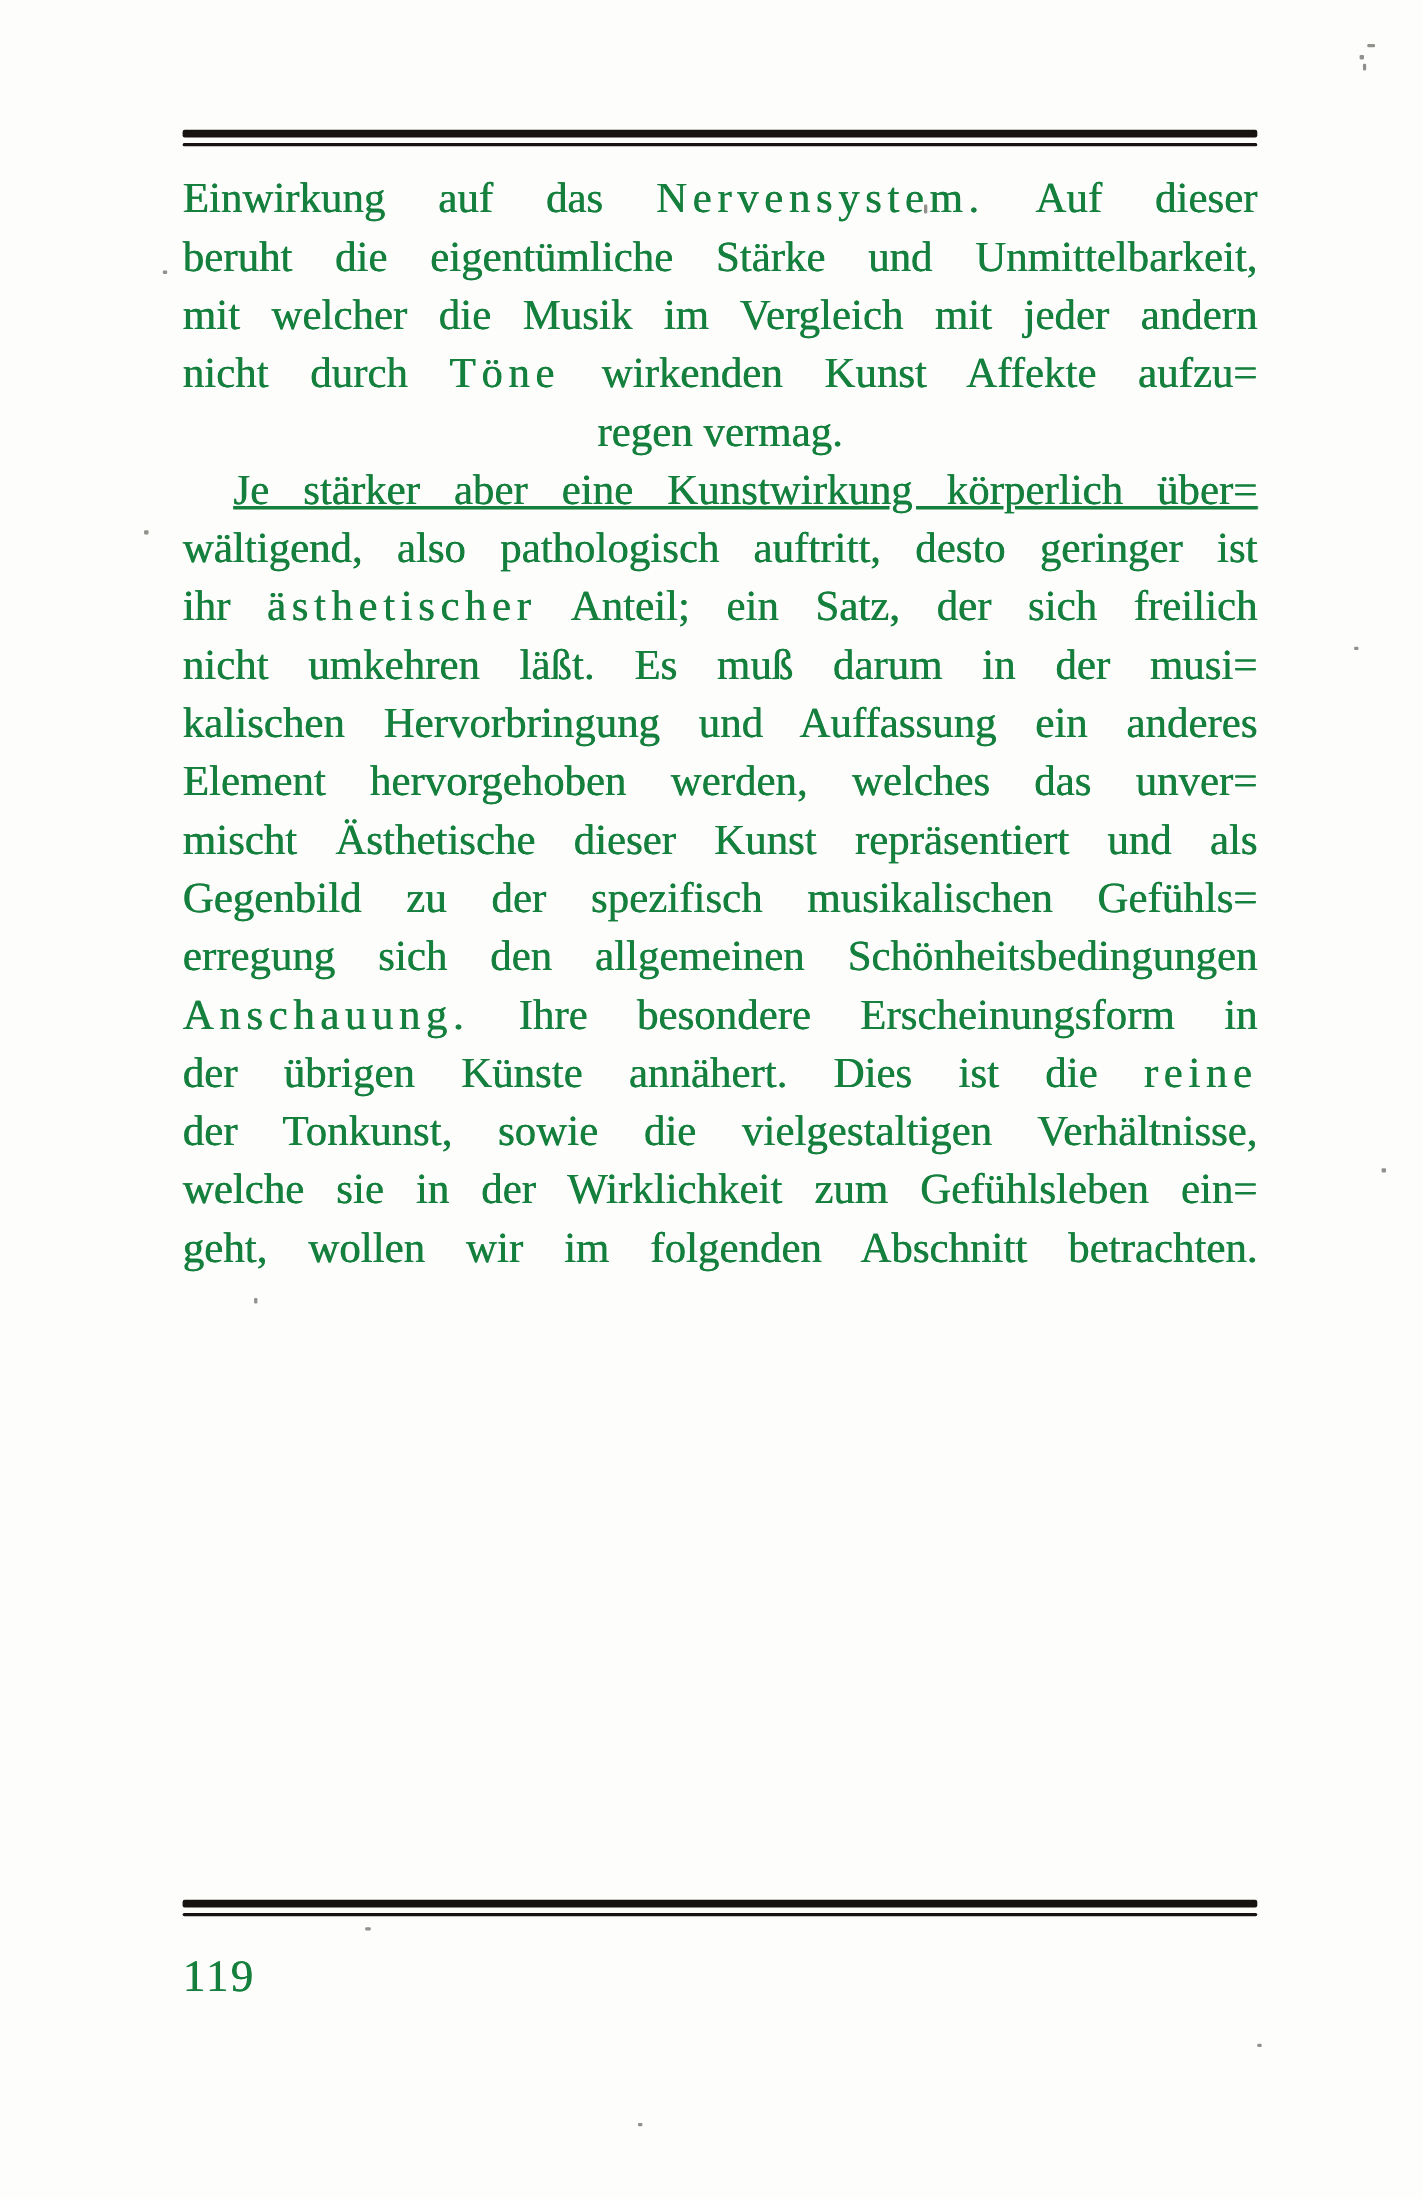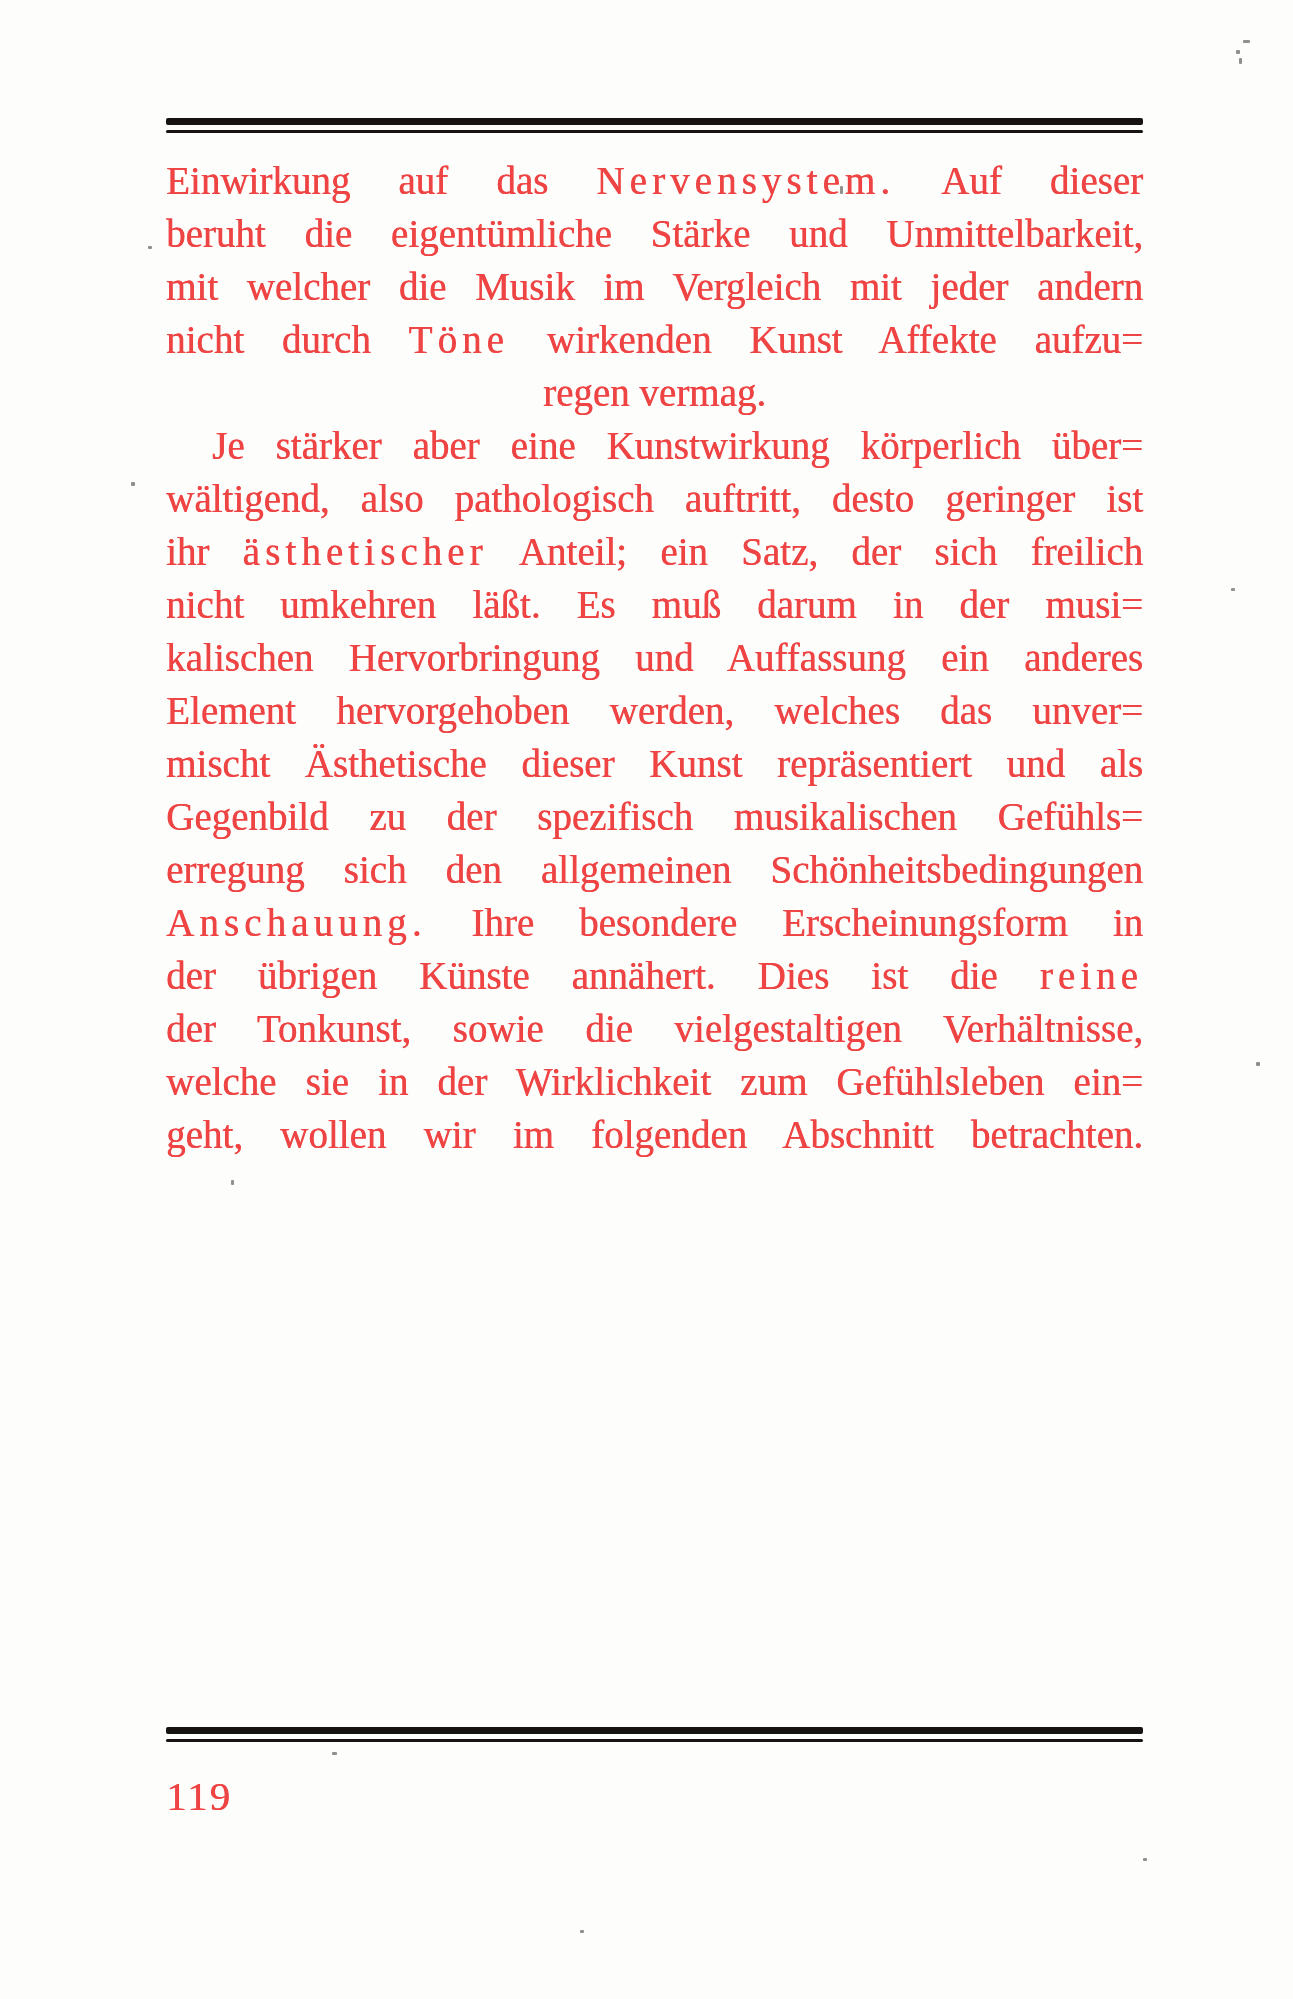--- a/index.html
+++ b/index.html
@@ -7,21 +7,21 @@
     padding: 0;
     background: #ffffff;
   }
   .page {
     position: relative;
     width: 1293px;
     height: 1999px;
     background: #fdfdfc;
     overflow: hidden;
     font-family: "Liberation Serif", "DejaVu Serif", serif;
-    color: #ef4444;
+    color: #15803d;
   }
   
   .rule {
     position: absolute;
     left: 166px;
     width: 977px;
   }
   .rule .thick {
     height: 7px;
     background: #161310;
@@ -51,20 +51,21 @@
     white-space: normal;
     text-align: center;
   }
   .line.just {
     text-align: justify;
     text-align-last: justify;
   }
   .line.indent {
     padding-left: 46px;
     box-sizing: border-box;
+    text-decoration: underline;
   }
   .sperr {
     letter-spacing: 0.13em;
   }
 
   
   .page-number {
     position: absolute;
     left: 166px;
     top: 1772px;

